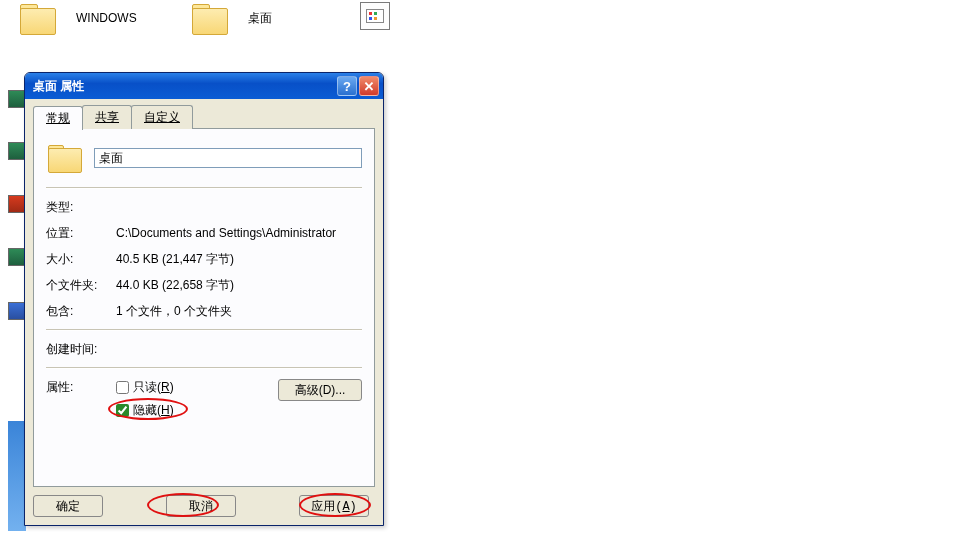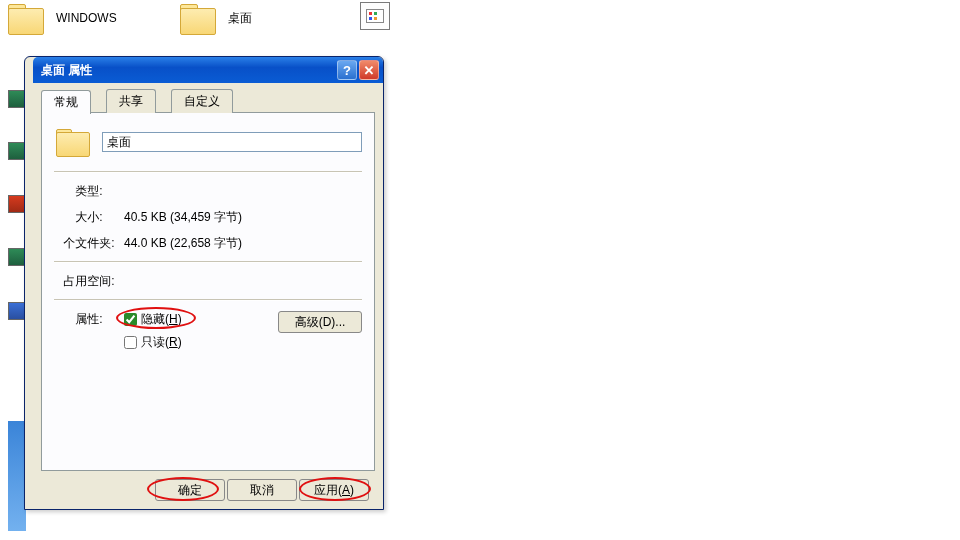--- a/index.html
+++ b/index.html
@@ -11,21 +11,22 @@
       height: 540px;
       position: relative;
       overflow: hidden;
     }
     
     
     .desktop-icon {
       position: absolute;
       display: flex;
       align-items: center;
-      gap: 12px;
+      gap: 20px;
+      margin-left: 12px;
     }
     .folder-icon-lg {
       width: 36px; height: 32px;
       position: relative;
     }
     .folder-icon-lg::before {
       content: "";
       position: absolute;
       top: 2px; left: 0;
       width: 16px; height: 6px;
@@ -54,27 +55,26 @@
       width: 18px; height: 18px;
       border: 1px solid #666;
     }
     .side-icon.excel  { background: linear-gradient(#2e8b57, #1e5f3e); }
     .side-icon.pdf    { background: linear-gradient(#d63a1e, #a02a15); }
     .side-icon.word   { background: linear-gradient(#3a6fd6, #2a4fa0); }
     
     
     .dialog {
       position: absolute;
-      left: 24px; top: 56px;
+      left: 24px; top: 72px;
       width: 360px; height: 454px;
       background: #ece9d8;
       border: 1px solid #0a246a;
       border-radius: 6px 6px 0 0;
       box-shadow: 2px 2px 4px rgba(0,0,0,0.2);
-      padding-left: 8px;
     }
     .titlebar {
       height: 26px;
       background: linear-gradient(to bottom, #2a80e8, #0850c8 40%, #0a5cd4);
       border-radius: 5px 5px 0 0;
       display: flex;
       align-items: center;
       padding: 0 4px 0 8px;
       color: #fff;
       font-weight: bold;
@@ -99,23 +99,24 @@
     .dialog-body {
       padding: 6px 8px 8px 8px;
       height: calc(100% - 26px);
       display: flex;
       flex-direction: column;
     }
     
     
     .tabs {
       display: flex;
-      gap: 16px;
+      gap: 0;
       position: relative;
       z-index: 2;
+      text-decoration: underline;
     }
     .tab {
       padding: 3px 12px 3px 12px;
       background: #ece9d8;
       border: 1px solid #919b9c;
       border-bottom: none;
       border-radius: 3px 3px 0 0;
       margin-right: -1px;
       cursor: default;
     }
@@ -180,21 +181,20 @@
     }
     
     .prop-row {
       display: flex;
       margin-bottom: 10px;
       line-height: 16px;
     }
     .prop-label {
       width: 70px;
       flex-shrink: 0;
-      text-align: center;
     }
     .prop-value {
       flex: 1;
     }
     
     .attr-row {
       display: flex;
       margin-top: 4px;
     }
     .attr-checkboxes {
@@ -227,23 +227,24 @@
     
     .red-ellipse {
       position: absolute;
       border: 2px solid #e01010;
       border-radius: 50%;
       pointer-events: none;
     }
     
     .button-row {
       display: flex;
-      justify-content: flex-end;
-      gap: 2px;
+      justify-content: space-between;
+      gap: 18px;
       padding: 8px 6px 0 0;
+      font-family: Liberation Mono, monospace;
     }
     .dlg-btn {
       width: 70px;
       height: 22px;
       background: #ece9d8;
       border: 1px solid #888;
       border-radius: 3px;
       font-size: 12px;
       font-family: inherit;
       cursor: default;
@@ -318,47 +319,55 @@
       <div class="icon-name-row">
         <div class="folder-icon-md"></div>
         <input class="name-input" type="text" value="桌面" style="">
       </div>
       <hr class="separator">
 
       <div class="prop-row">
         <div class="prop-label">类型:</div>
       </div>
       <div class="prop-row">
+        <div class="prop-label">位置:</div>
+        <div class="prop-value">C:\Documents and Settings\Administrator</div>
+      </div>
+      <div class="prop-row">
         <div class="prop-label">大小:</div>
-        <div class="prop-value">40.5 KB (34,459 字节)</div>
+        <div class="prop-value">40.5 KB (21,447 字节)</div>
       </div>
       <div class="prop-row">
         <div class="prop-label">个文件夹:</div>
         <div class="prop-value">44.0 KB (22,658 字节)</div>
       </div>
+      <div class="prop-row">
+        <div class="prop-label">包含:</div>
+        <div class="prop-value">1 个文件，0 个文件夹</div>
+      </div>
 
       <hr class="separator">
 
       <div class="prop-row">
-        <div class="prop-label">占用空间:</div>
+        <div class="prop-label">创建时间:</div>
       </div>
 
       <hr class="separator">
 
       <div class="attr-row">
         <div class="prop-label">属性:</div>
         <div class="attr-checkboxes">
+          <div class="chk-group">
+            <input type="checkbox" style="">
+            <span><span>只读(</span><span class="chk-underline">R</span><span>)</span></span>
+          </div>
           <div class="chk-group" style="position:relative;">
             <input type="checkbox" checked="" style="">
             <span><span>隐藏(</span><span class="chk-underline">H</span><span>)</span></span>
             <div class="red-ellipse" style="left:-8px; top:-4px; width:80px; height:22px;"></div>
-          </div>
-          <div class="chk-group">
-            <input type="checkbox" style="">
-            <span><span>只读(</span><span class="chk-underline">R</span><span>)</span></span>
           </div>
         </div>
         <button class="adv-btn"><span>高级(D)...</span></button>
       </div>
     </div>
     <div class="button-row" style="position:relative;">
       <button class="dlg-btn">确定</button>
       <button class="dlg-btn">取消</button>
       <button class="dlg-btn"><span>应用(</span><span class="underline">A</span><span>)</span></button>
       <div class="red-ellipse" style="right:156px; top:6px; width:72px; height:24px;"></div>

